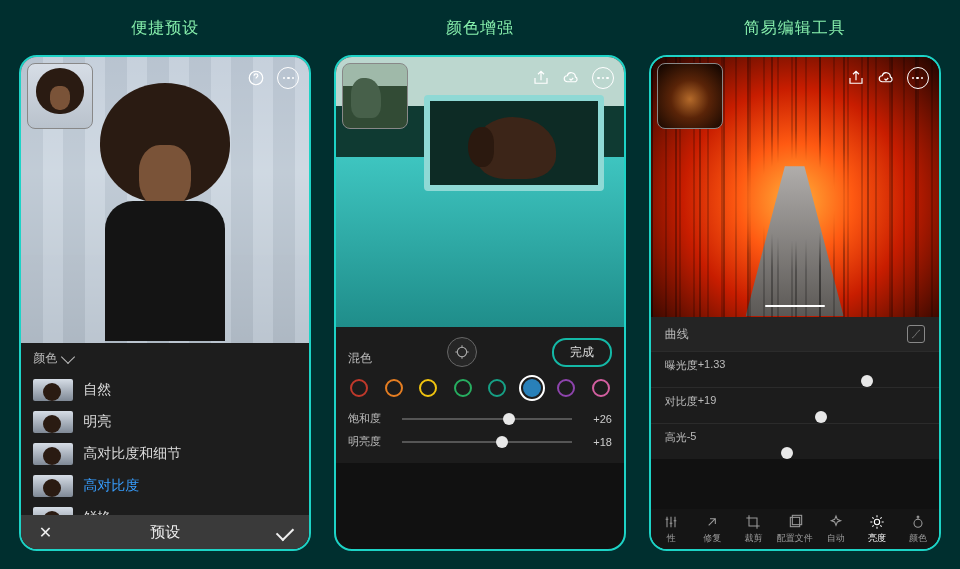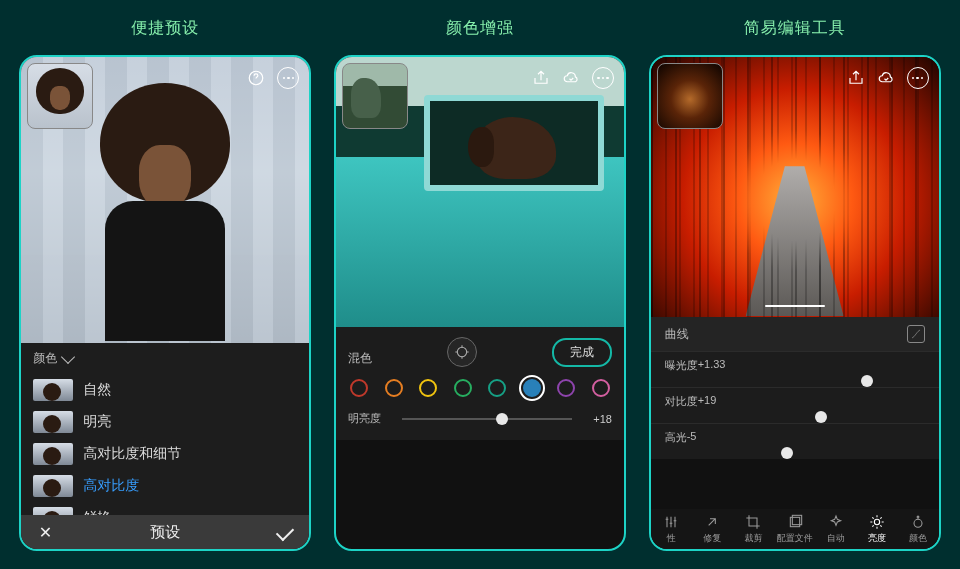--- a/index.html
+++ b/index.html
@@ -186,20 +186,27 @@
         <div class="sw" style="border-color:#c0392b"></div>
         <div class="sw" style="border-color:#e67e22"></div>
         <div class="sw" style="border-color:#f1c40f"></div>
         <div class="sw" style="border-color:#27ae60"></div>
         <div class="sw" style="border-color:#16a085"></div>
         <div class="sw sel" style="border-color:#2980b9;background:#2980b9"></div>
         <div class="sw" style="border-color:#8e44ad"></div>
         <div class="sw" style="border-color:#d35fa0"></div>
       </div>
       <div class="srow">
+        <span class="nm">饱和度</span>
+        <div class="track">
+            <div class="knob" style="left:63%"></div>
+          </div>
+        <span class="val">+26</span>
+      </div>
+      <div class="srow">
         <span class="nm">明亮度</span>
         <div class="track">
             <div class="knob" style="left:59%"></div>
           </div>
         <span class="val">+18</span>
       </div>
     </div>
   </div>
 </div>
 

